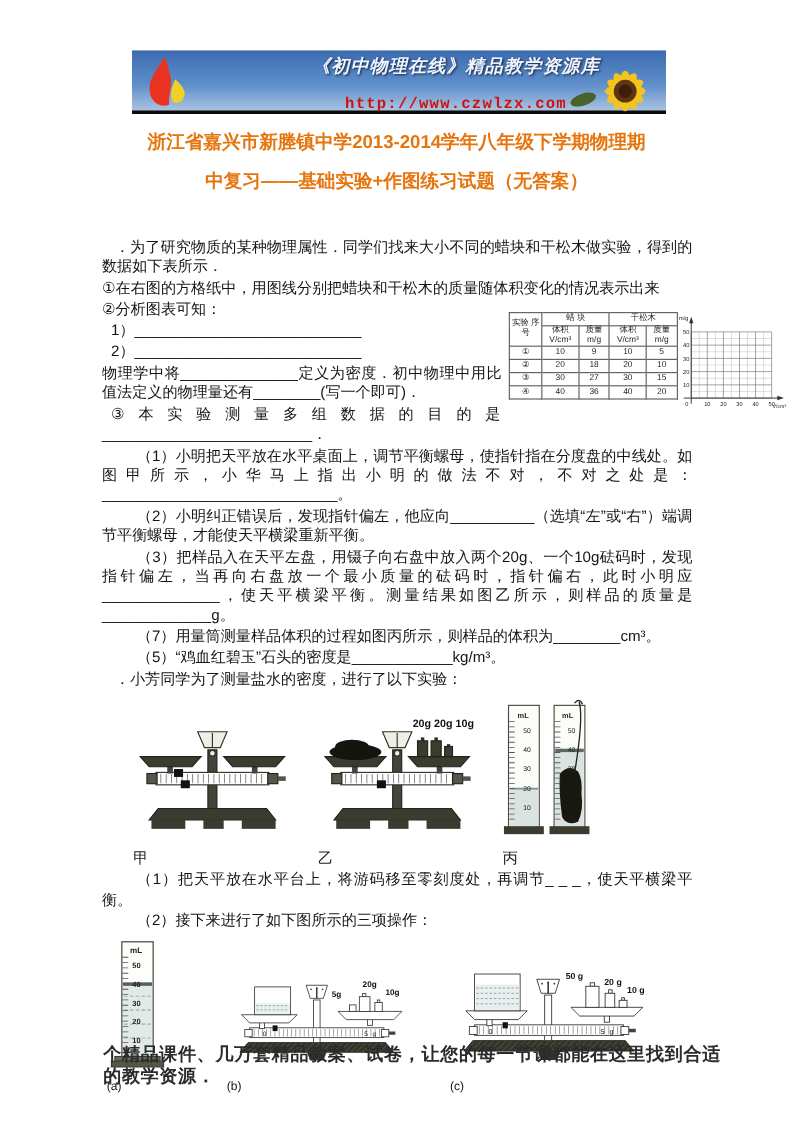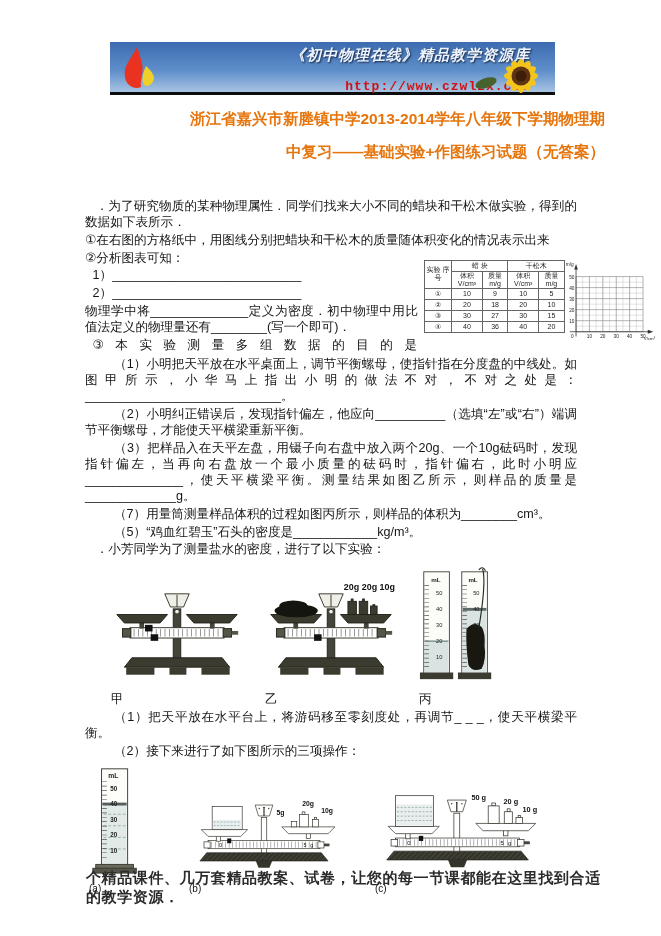--- a/index.html
+++ b/index.html
@@ -4,29 +4,29 @@
 <style>
   *{margin:0;padding:0;box-sizing:border-box}
   html,body{background:#fff}
   body{width:661px;height:936px;position:relative;overflow:hidden;
        font-family:"Liberation Sans","DejaVu Sans",sans-serif;color:#151515}
   
   .banner{position:absolute;left:110px;top:42px;width:445px;height:53px;
           background:linear-gradient(180deg,#3c6cb0,#5f8fca 58%,#a9c3e2);
           border-bottom:3px solid #0c0c0c}
   .logo{position:absolute;left:6px;top:2px}
-  .btext{position:absolute;left:120px;top:4px;width:300px;text-align:right}
+  .btext{position:absolute;left:120px;top:4px;width:300px;text-align:center}
   .site-name{font-size:15px;font-weight:bold;color:#eef4ff;letter-spacing:1px;
              font-family:"Liberation Serif","DejaVu Serif",serif;font-style:italic;
              text-shadow:1px 1px 2px rgba(8,18,40,.85)}
   .site-url{margin-top:14px;font-size:13px;font-weight:bold;color:#d01111;letter-spacing:1px;
             font-family:"Liberation Mono","DejaVu Sans Mono",monospace}
   .sunflower{position:absolute;right:2px;bottom:-1px}
   
-  .doc-title{position:absolute;top:102px;left:56px;width:549px;text-align:right;
+  .doc-title{position:absolute;top:102px;left:56px;width:549px;text-align:center;
              font-size:15.5px;font-weight:bold;color:#e6750e;line-height:2.15}
   
   .content{position:absolute;left:85px;top:198px;width:492px;
            font-size:12.6px;line-height:16.2px;text-align:justify}
   .content p{margin:0 0 1.5px 0}
   .ind1{text-indent:.85em}
   .ind2{text-indent:2.3em}
   .ind-s{text-indent:.6em}
   .spread{word-spacing:8px;text-indent:.6em}
   .qfig{float:right;width:237px;margin:-2px -84px 2px 6px;display:flex;align-items:flex-start}
@@ -146,20 +146,21 @@
       <text x="82" y="100" font-size="6" fill="#222" text-anchor="middle">40</text>
       <text x="99" y="100" font-size="6" fill="#222" text-anchor="middle">50</text>
     </svg>
   </div>
 
   <p>②分析图表可知：</p>
   <p class="ind-s">1）___________________________</p>
   <p class="ind-s">2）___________________________</p>
   <p>物理学中将______________定义为密度．初中物理中用比值法定义的物理量还有________(写一个即可)．</p>
   <p class="spread">③ 本 实 验 测 量 多 组 数 据 的 目 的 是</p>
+  <p>_________________________．</p>
   <div class="clear"></div>
 
   <p class="ind2">（1）小明把天平放在水平桌面上，调节平衡螺母，使指针指在分度盘的中线处。如图甲所示，小华马上指出小明的做法不对，不对之处是：____________________________。</p>
   <p class="ind2">（2）小明纠正错误后，发现指针偏左，他应向__________（选填“左”或“右”）端调节平衡螺母，才能使天平横梁重新平衡。</p>
   <p class="ind2">（3）把样品入在天平左盘，用镊子向右盘中放入两个20g、一个10g砝码时，发现指针偏左，当再向右盘放一个最小质量的砝码时，指针偏右，此时小明应______________，使天平横梁平衡。测量结果如图乙所示，则样品的质量是_____________g。</p>
   <p class="ind2">（7）用量筒测量样品体积的过程如图丙所示，则样品的体积为________cm³。</p>
   <p class="ind2">（5）“鸡血红碧玉”石头的密度是____________kg/m³。</p>
   <p class="ind1">．小芳同学为了测量盐水的密度，进行了以下实验：</p>
 
   <div class="figrow">

